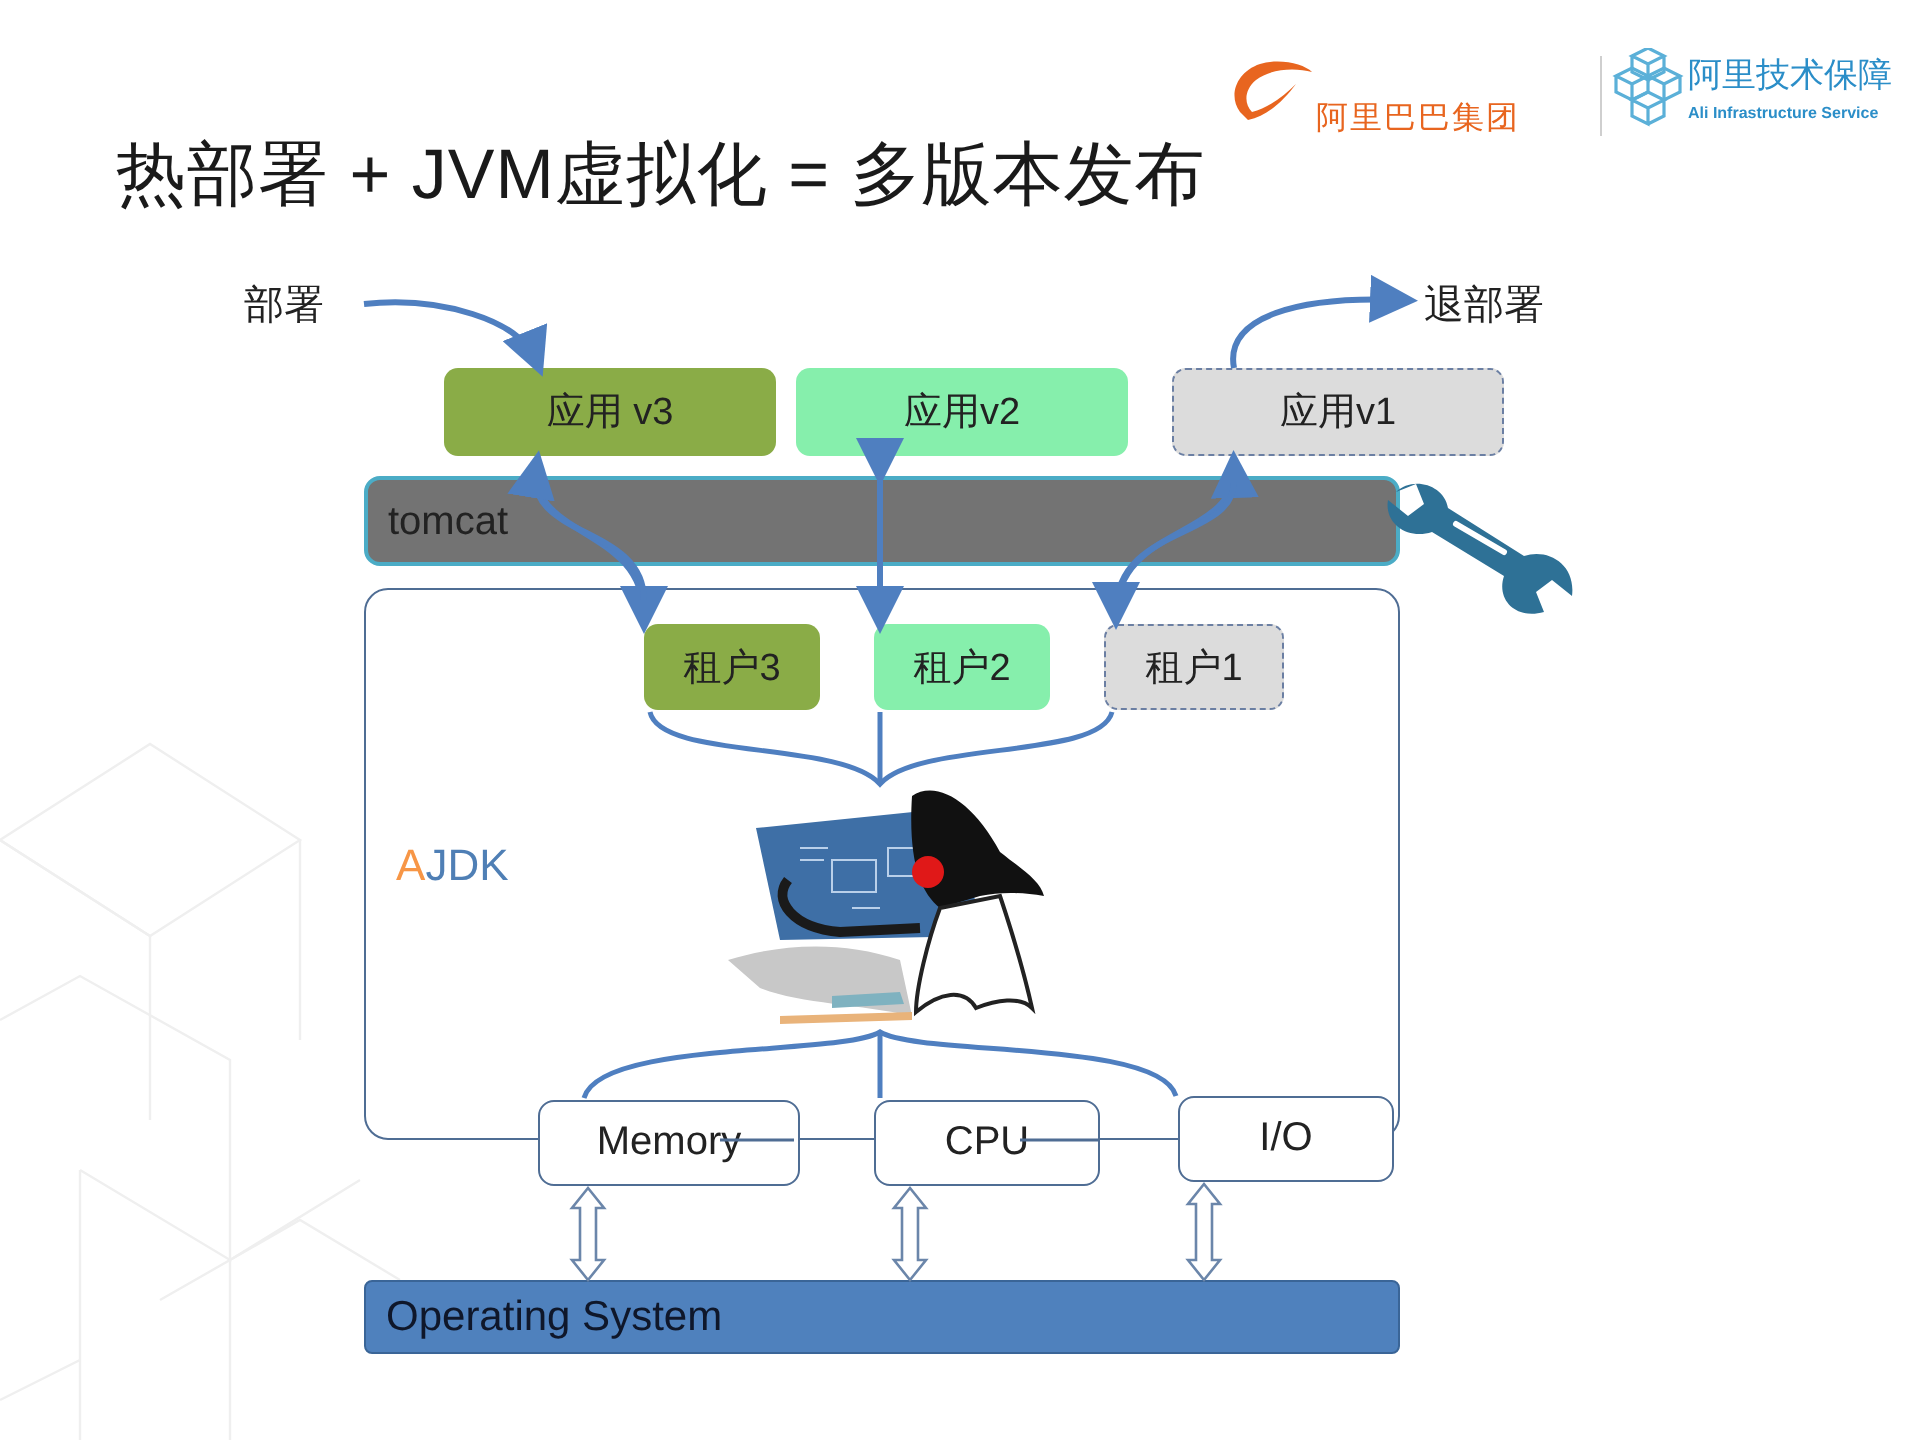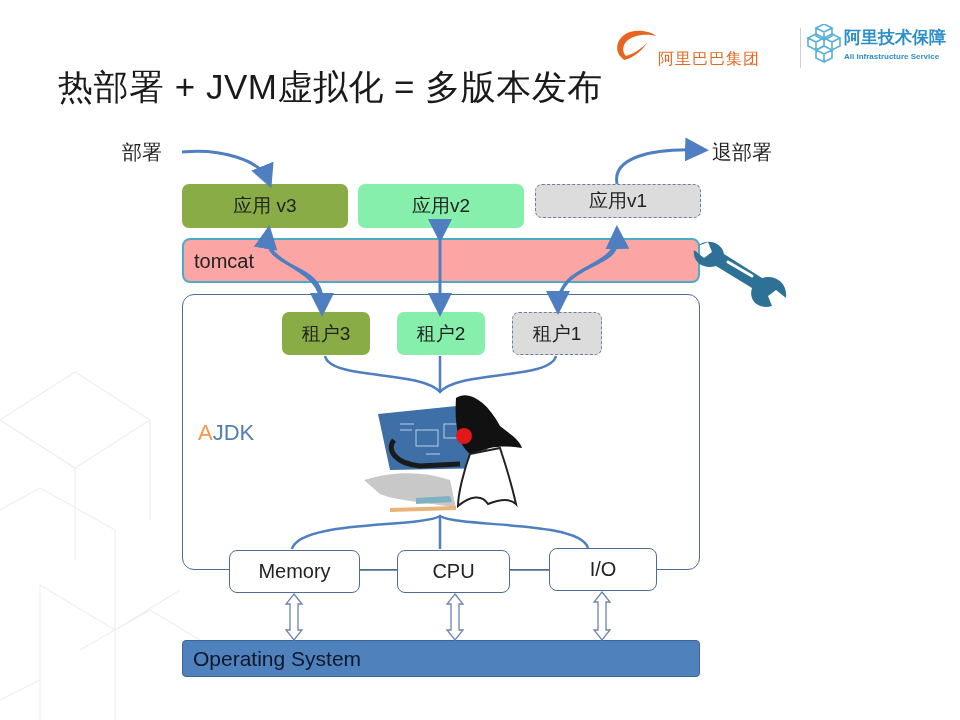--- a/index.html
+++ b/index.html
@@ -7,28 +7,28 @@
          font-family:"Liberation Sans", "DejaVu Sans", sans-serif; color:#222; }
   .abs { position:absolute; }
   #bg { position:absolute; left:0; top:0; width:960px; height:720px; }
   .title { left:58px; top:64px; font-size:35px; color:#1a1a1a; white-space:nowrap; letter-spacing:0.5px; }
   .logo-ali { left:612px; top:22px; width:180px; height:46px; }
   .ali-text { position:absolute; left:46px; top:2px; font-size:22px; font-weight:bold; color:#e8651f; white-space:nowrap; }
   .ali-group { font-weight:normal; font-size:20px; margin-left:4px; }
   .ali-cn { position:absolute; left:46px; top:27px; font-size:16px; color:#e8651f; white-space:nowrap; letter-spacing:1px; }
   .logo-sep { left:800px; top:28px; width:1px; height:40px; background:#cfcfcf; }
   .logo-infra { left:806px; top:22px; width:150px; height:46px; }
-  .infra-cn { position:absolute; left:38px; top:4px; font-size:17px; font-weight:bold; color:#2b8ec8; white-space:nowrap; }
+  .infra-cn { position:absolute; left:38px; top:4px; font-size:17px; font-weight:normal; color:#2b8ec8; white-space:nowrap; }
   .infra-en { position:absolute; left:38px; top:30px; font-size:8px; font-weight:bold; color:#2b8ec8; white-space:nowrap; }
   .lbl { font-size:20px; color:#222; white-space:nowrap;text-align:right; }
-  .box { display:flex; align-items:center; justify-content:center; font-size:19px; color:#222; border-radius:7px; box-sizing:border-box; white-space:nowrap; }
+  .box { display:flex; align-items:center; justify-content:center; font-size:19px; color:#222; border-radius:7px; box-sizing:border-box; white-space:nowrap;margin-left:40px; }
   .green { background:#8aac47; }
   .orange { background:#86efac; }
   .grey { background:#dcdcdc; border:1.5px dashed #6b7fa3; }
-  .tomcat { left:182px; top:238px; width:518px; height:45px; border:2.5px solid #4bacc6; border-radius:8px; box-sizing:border-box; background:#fca5a5; }
+  .tomcat { left:182px; top:238px; width:518px; height:45px; border:2.5px solid #4bacc6; border-radius:8px; box-sizing:border-box; background:#737373; }
   .tomcat span { position:absolute; left:10px; top:10px; font-size:20px; color:#222; }
   .jvm { left:182px; top:294px; width:518px; height:276px; border:1.5px solid #4f6d94; border-radius:12px; box-sizing:border-box; }
   .ajdk { left:198px; top:420px; font-size:22px; color:#4f7fb5; white-space:nowrap; }
   .ajdk .a { color:#f79646; }
   .res { background:#fff; border:1.5px solid #4f6d94; border-radius:8px; font-size:20px; }
   .os { left:182px; top:640px; width:518px; height:37px; background:#4f81bd; border:1.5px solid #3a6597; border-radius:4px; box-sizing:border-box; color:#0f172a; font-size:21px; display:flex; align-items:center; padding-left:10px; }
   svg.overlay { position:absolute; left:0; top:0; width:960px; height:720px; pointer-events:none; }
 </style>
 </head>
 <body>
@@ -69,21 +69,21 @@
 
 <div class="abs lbl" style="left:122px;top:139px">部署</div>
 <div class="abs lbl" style="left:712px;top:139px">退部署</div>
 
 <div class="abs box green" style="left:182px;top:184px;width:166px;height:44px">
   <span>应用 v3</span>
 </div>
 <div class="abs box orange" style="left:358px;top:184px;width:166px;height:44px">
   <span>应用v2</span>
 </div>
-<div class="abs box grey" style="left:535px;top:184px;width:166px;height:34px">
+<div class="abs box grey" style="left:546px;top:184px;width:166px;height:44px">
   <span>应用v1</span>
 </div>
 
 <div class="abs tomcat">
   <span>tomcat</span>
 </div>
 
 <svg class="abs" style="left:690px;top:238px" width="100" height="72" viewBox="0 0 100 72">
   <g fill="#2e7196">
     <path d="M8 8 C16 0 32 4 34 16 L72 40 C84 36 98 44 96 60 L86 52 L78 58 L82 68 C68 72 58 62 62 50 L26 28 C14 32 2 24 4 12 L14 20 L22 14 L18 4 Z"></path>

